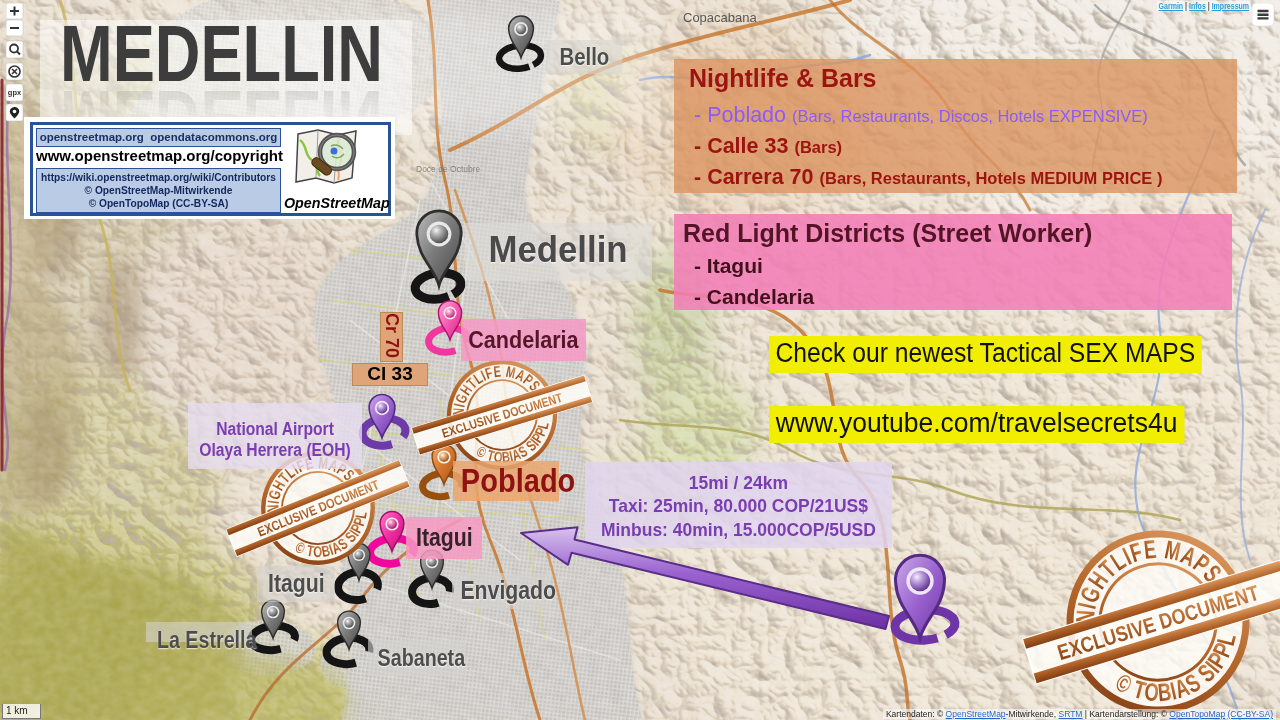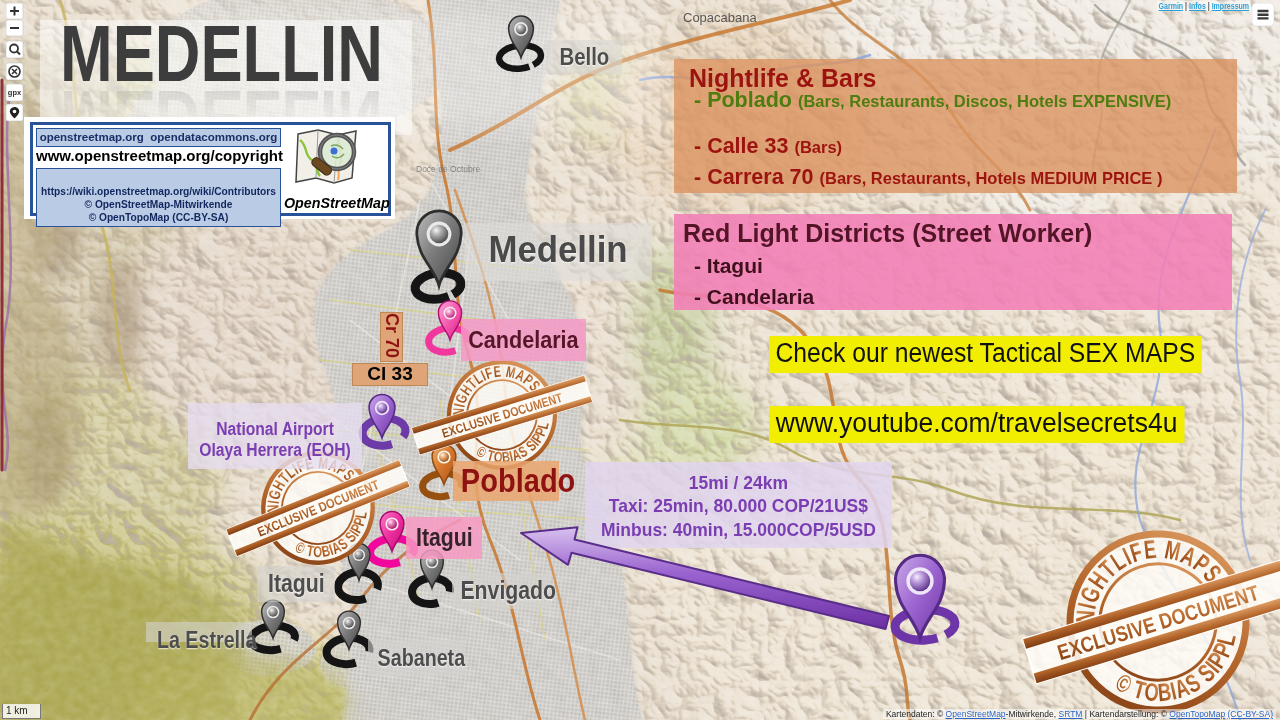--- a/index.html
+++ b/index.html
@@ -167,21 +167,21 @@
 
 <div class="abs" style="left:60px;top:8px;font-size:80px;font-weight:bold;color:#3d3d3d;transform:scaleX(0.79) scaleY(-1);transform-origin:0 78px;white-space:nowrap;opacity:0.30;-webkit-mask-image:linear-gradient(to top,rgba(0,0,0,0.7),transparent 55%)">MEDELLIN</div>
 
 <div class="abs" style="left:24px;top:117px;width:371px;height:102px;background:#fff"></div>
 <div class="abs" style="left:30px;top:122px;width:355px;height:88px;background:#fff;border:3px solid #2a5298"></div>
 
 <div class="abs" style="left:36px;top:147px;color:#000;font-weight:bold;font-size:15px;white-space:nowrap;z-index:3">www.openstreetmap.org/copyright</div>
 
 <div class="abs" style="left:36px;top:128px;width:243px;height:17px;background:#b9cbe5;border:1.5px solid #2a5298;color:#1a2f66;font-weight:bold;font-size:11.5px;text-align:center;line-height:17px;white-space:nowrap;overflow:hidden">openstreetmap.org&nbsp; opendatacommons.org</div>
 
-<div class="abs" style="left:36px;top:168px;width:243px;height:41px;background:#b9cbe5;border:1.5px solid #2a5298;color:#12275e;font-weight:bold;font-size:10.2px;text-align:center;line-height:13px;padding-top:16px;white-space:nowrap;overflow:hidden">https://wiki.openstreetmap.org/wiki/Contributors<br>© OpenStreetMap-Mitwirkende<br>© OpenTopoMap (CC-BY-SA)</div>
+<div class="abs" style="left:36px;top:168px;width:243px;height:41px;background:#b9cbe5;border:1.5px solid #2a5298;color:#12275e;font-weight:bold;font-size:10.2px;text-align:center;line-height:13px;padding-top:2px;white-space:nowrap;overflow:hidden">https://wiki.openstreetmap.org/wiki/Contributors<br>© OpenStreetMap-Mitwirkende<br>© OpenTopoMap (CC-BY-SA)</div>
 
 <svg class="abs" style="left:290px;top:126px" width="74" height="70" viewBox="0 0 74 70">
 
   <path d="M8 8 L28 4 L48 9 L66 5 L62 52 L44 57 L26 52 L6 56 Z" fill="#f2efe9" stroke="#444" stroke-width="1.5"></path>
   <path d="M28 4 L26 52 M48 9 L44 57" stroke="#999" stroke-width="1"></path>
   <path d="M10 14 C18 20 14 30 22 34 C28 38 26 46 30 50" stroke="#8cc63f" stroke-width="2.5" fill="none"></path>
   <path d="M50 12 C46 22 54 28 50 38 C47 44 50 48 48 54" stroke="#f4a25b" stroke-width="2" fill="none"></path>
 
   <circle cx="47" cy="26" r="17" fill="#d9ead3" fill-opacity="0.85" stroke="#555" stroke-width="4.5"></circle>
   <circle cx="47" cy="26" r="17" fill="none" stroke="#888" stroke-width="1"></circle>
@@ -190,21 +190,21 @@
 
   <rect x="21" y="36" width="22" height="9" rx="4" transform="rotate(38 32 40)" fill="#6b4a21" stroke="#3d2a10" stroke-width="1"></rect>
 </svg>
 
 <div class="abs" style="left:284px;top:195px;font-size:14.3px;font-weight:bold;font-style:italic;color:#000">OpenStreetMap</div>
 
 <div class="abs" style="left:674px;top:59px;width:563px;height:134px;background:rgba(219,148,96,0.80)"></div>
 
 <div class="abs" style="left:689px;top:64px;font-size:25px;font-weight:bold;color:#9c1310">Nightlife &amp; Bars</div>
 
-<div class="abs" style="left:694px;top:88px;font-size:21.5px;font-weight:bold;color:#4d7c0f;white-space:nowrap">- Poblado <span style="font-size:16.5px">(Bars, Restaurants, Discos, Hotels EXPENSIVE)</span></div>
+<div class="abs" style="left:694px;top:103px;font-size:21.5px;font-weight:normal;color:#8b5cf6;white-space:nowrap">- Poblado <span style="font-size:16.5px">(Bars, Restaurants, Discos, Hotels EXPENSIVE)</span></div>
 
 <div class="abs" style="left:694px;top:134px;font-size:21.5px;font-weight:bold;color:#9c1310;white-space:nowrap">- Calle 33 <span style="font-size:16.5px">(Bars)</span></div>
 
 <div class="abs" style="left:694px;top:165px;font-size:21.5px;font-weight:bold;color:#9c1310;white-space:nowrap">- Carrera 70 <span style="font-size:16.5px">(Bars, Restaurants, Hotels MEDIUM PRICE )</span></div>
 
 <div class="abs" style="left:674px;top:214px;width:558px;height:96px;background:rgba(242,126,182,0.88)"></div>
 
 <div class="abs" style="left:683px;top:219px;font-size:25px;font-weight:bold;color:#531426">Red Light Districts (Street Worker)</div>
 
 <div class="abs" style="left:694px;top:254px;font-size:21px;font-weight:bold;color:#40101c">- Itagui</div>

